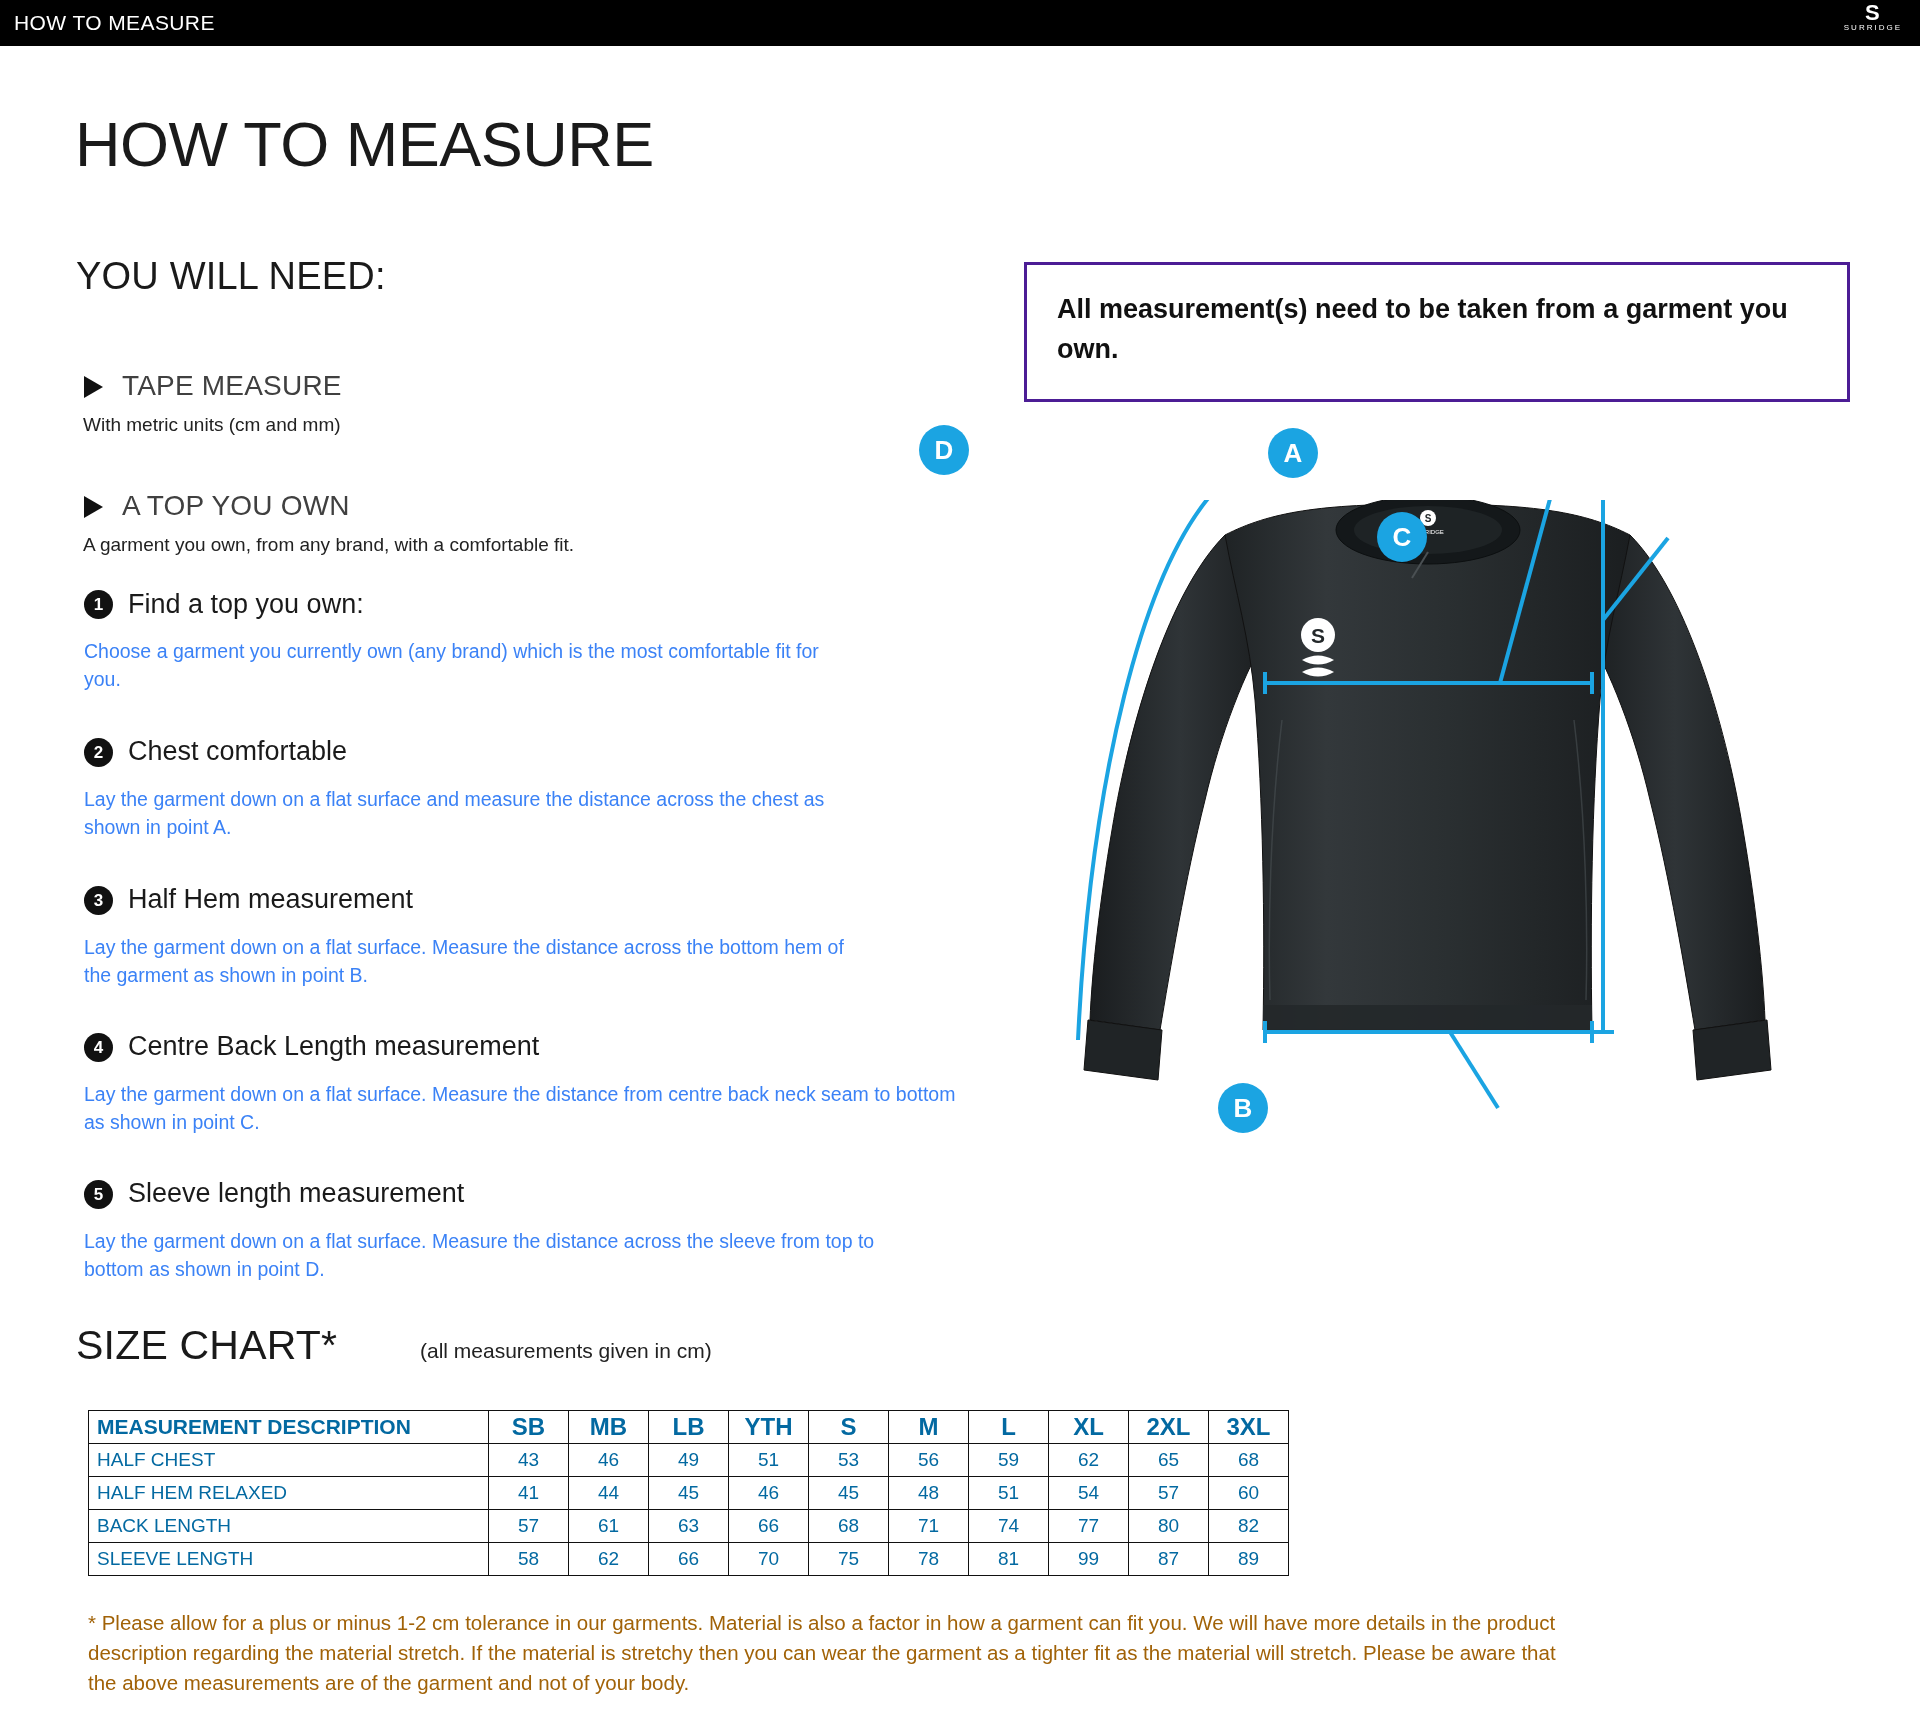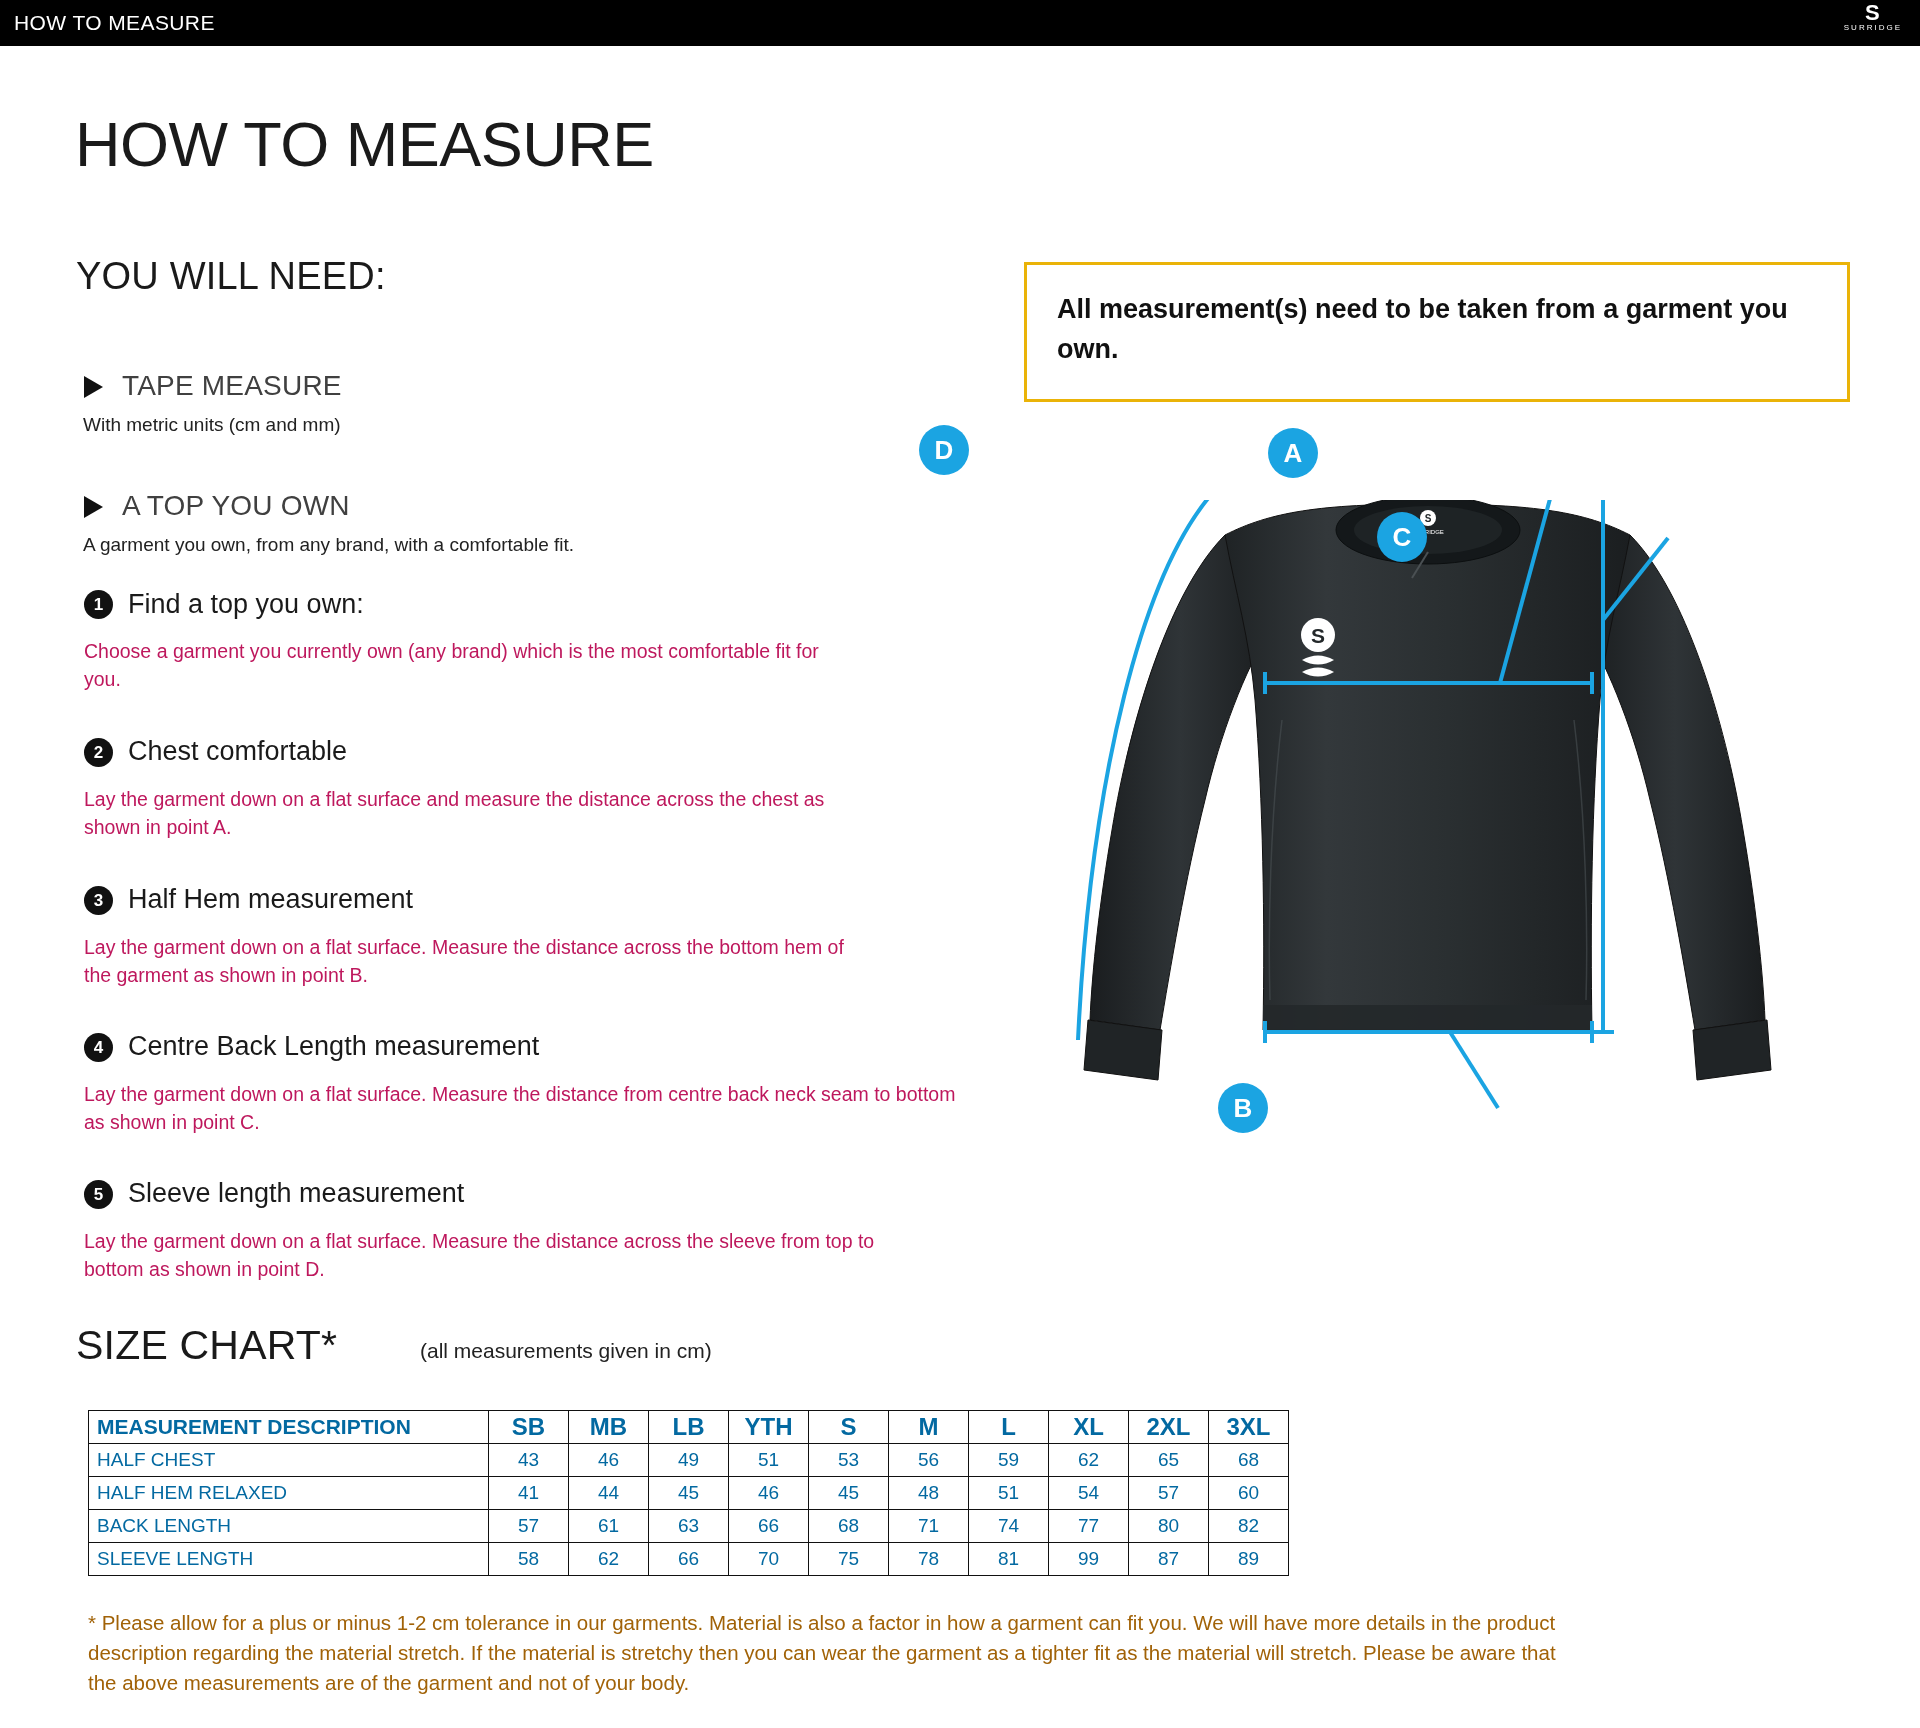--- a/index.html
+++ b/index.html
@@ -61,37 +61,37 @@
     position: absolute;
     width: 29px; height: 29px; border-radius: 50%;
     background: #111; color: #fff;
     font-size: 17px; font-weight: bold;
     display: flex; align-items: center; justify-content: center;
   }
   .step-title {
     position: absolute; font-size: 27px; color: #1a1a1a; white-space: nowrap;
   }
   .step-body {
-    position: absolute; font-size: 19.5px; line-height: 28px; color: #be185d;
+    position: absolute; font-size: 19.5px; line-height: 28px; color: #3b82f6;
   }
 
   .sizechart-h {
     position: absolute; left: 76px; top: 1322px;
     font-size: 41px; color: #1a1a1a; letter-spacing: .2px;
   }
   .sizechart-note {
     position: absolute; left: 420px; top: 1339px;
     font-size: 21px; color: #222;
   }
 
   
   .callout {
     position: absolute; left: 1024px; top: 262px;
     width: 826px; height: 140px;
-    border: 3px solid #eab308; background: #fff;
+    border: 3px solid #4c1d95; background: #fff;
   }
   .callout-text {
     position: absolute; left: 30px; top: 24px; width: 770px;
     font-size: 27px; font-weight: bold; line-height: 40px; color: #111;
   }
 
   
   .illus { position: absolute; left: 1020px; top: 500px; width: 880px; height: 800px; }
   .badge {
     position: absolute; width: 50px; height: 50px; border-radius: 50%;

